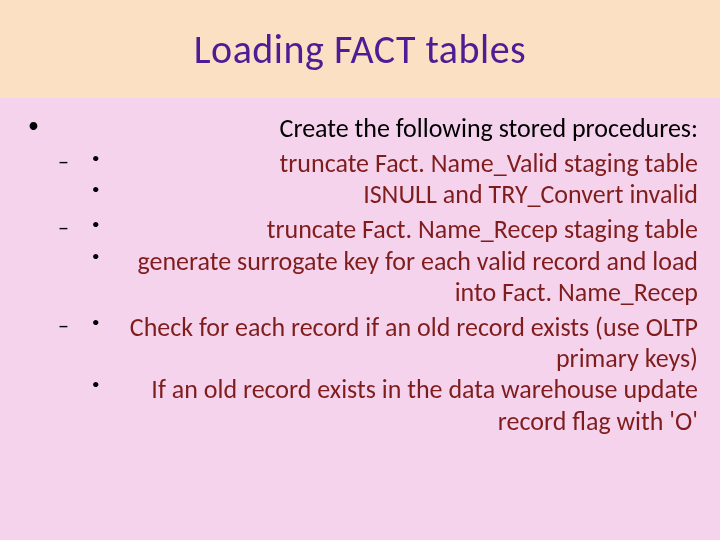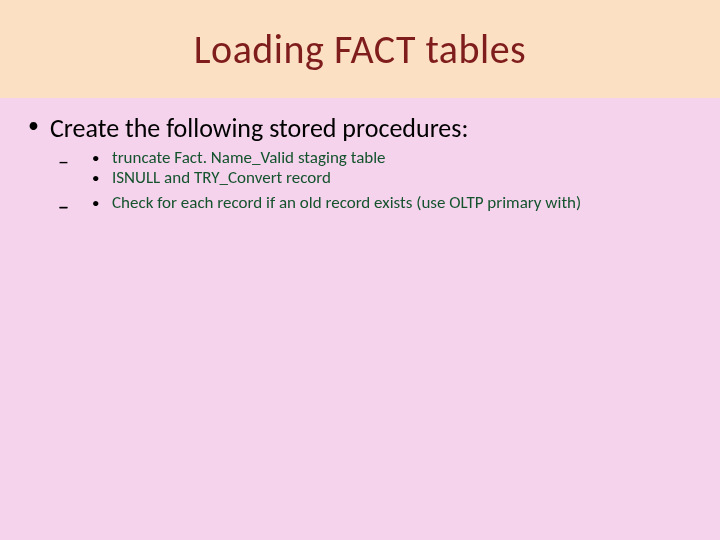--- a/index.html
+++ b/index.html
@@ -15,33 +15,34 @@
     background: #fce0c4;
     height: 98px;
     width: 100%;
     display: flex;
     align-items: center;
     justify-content: center;
   }
   .title {
     font-size: 40px;
     font-weight: 400;
-    color: #7f1d1d;
+    color: #4c1d95;
     letter-spacing: 0.5px;
   }
   .content {
     padding: 14px 22px 10px 22px;
   }
   ul { list-style: none; }
   .lvl1 > li {
     font-size: 26px;
     color: #000;
     margin-bottom: 2px;
     position: relative;
     padding-left: 28px;
+    text-align: right;
   }
   .lvl1 > li::before {
     content: "•";
     position: absolute;
     left: 6px;
     top: 0;
     font-size: 22px;
     color: #000;
   }
   .lvl2 {
@@ -60,22 +61,22 @@
     left: 8px;
     top: 0;
     font-size: 22px;
     color: #000;
   }
   .lvl3 {
     margin-top: 2px;
     margin-bottom: 4px;
   }
   .lvl3 > li {
-    font-size: 17px;
-    color: #14532d;
+    font-size: 26px;
+    color: #7f1d1d;
     margin-bottom: 0px;
     position: relative;
     padding-left: 30px;
     line-height: 1.2;
   }
   .lvl3 > li::before {
     content: "•";
     position: absolute;
     left: 10px;
     top: 1px;
@@ -92,29 +93,34 @@
 
 <div class="content">
   <ul class="lvl1">
     <li>
       <span>Create the following stored procedures:</span>
       <ul class="lvl2">
 
         <li>
           <ul class="lvl3">
             <li><span>truncate Fact. Name_Valid staging table</span></li>
-            <li><span>ISNULL and TRY_Convert record</span></li>
+            <li><span>ISNULL and TRY_Convert invalid</span></li>
           </ul>
         </li>
 
         <li>
+          <ul class="lvl3">
+            <li><span>truncate Fact. Name_Recep staging table</span></li>
+            <li><span>generate surrogate key for each valid record and load into Fact. Name_Recep</span></li>
+          </ul>
         </li>
 
         <li>
           <ul class="lvl3">
-            <li><span>Check for each record if an old record exists (use OLTP primary with)</span></li>
+            <li><span>Check for each record if an old record exists (use OLTP primary keys)</span></li>
+            <li><span>If an old record exists in the data warehouse update record flag with 'O'</span></li>
           </ul>
         </li>
 
       </ul>
     </li>
   </ul>
 </div>
 
 </body></html>

